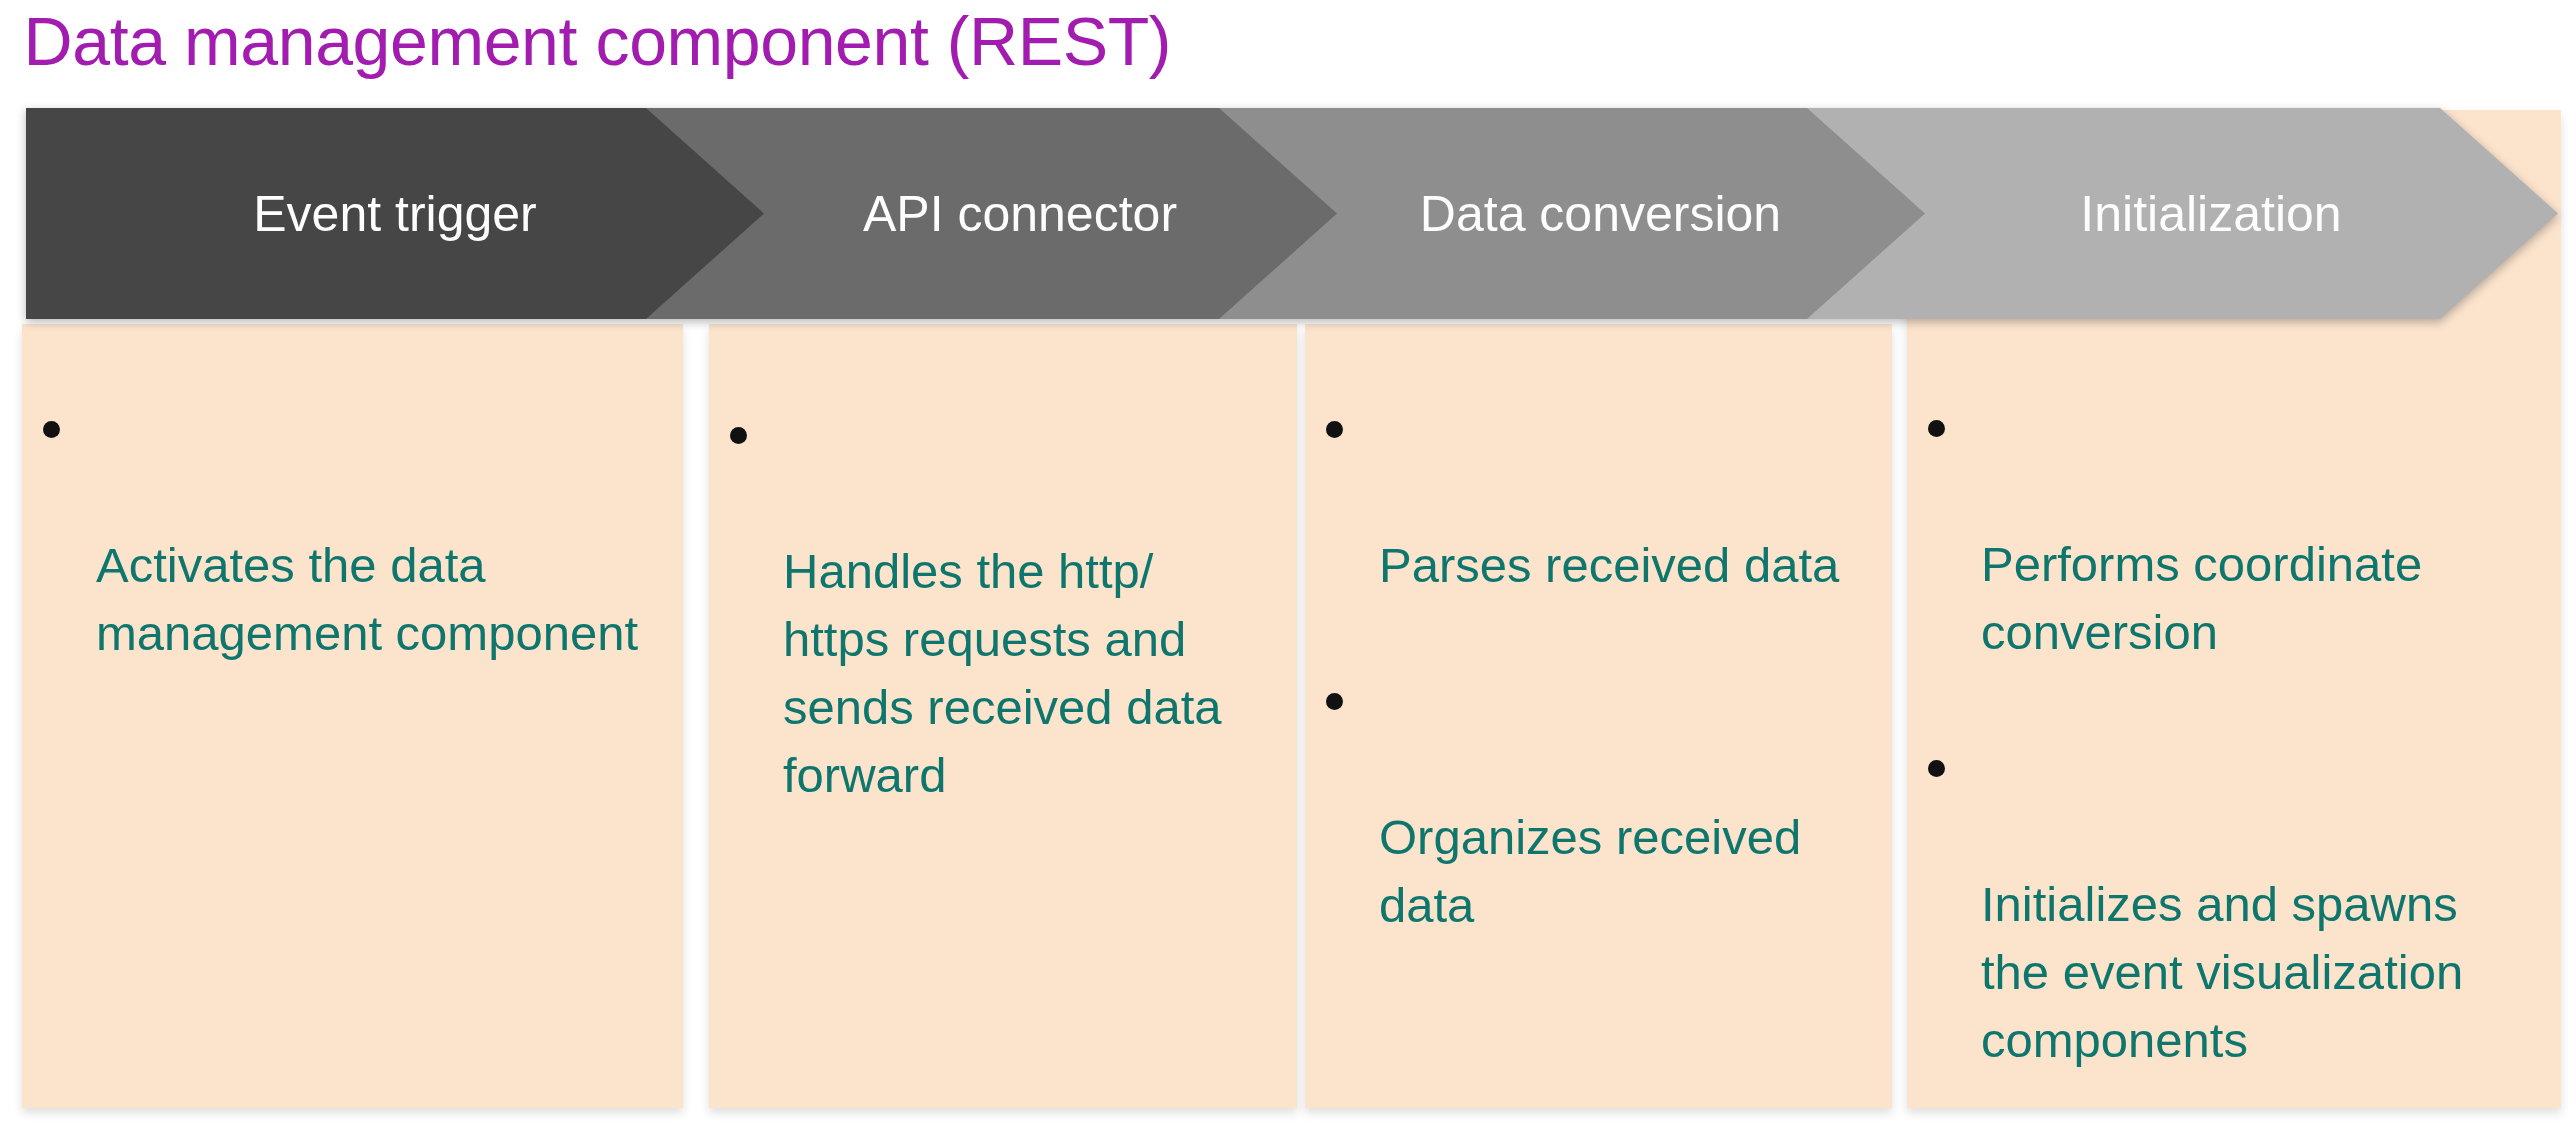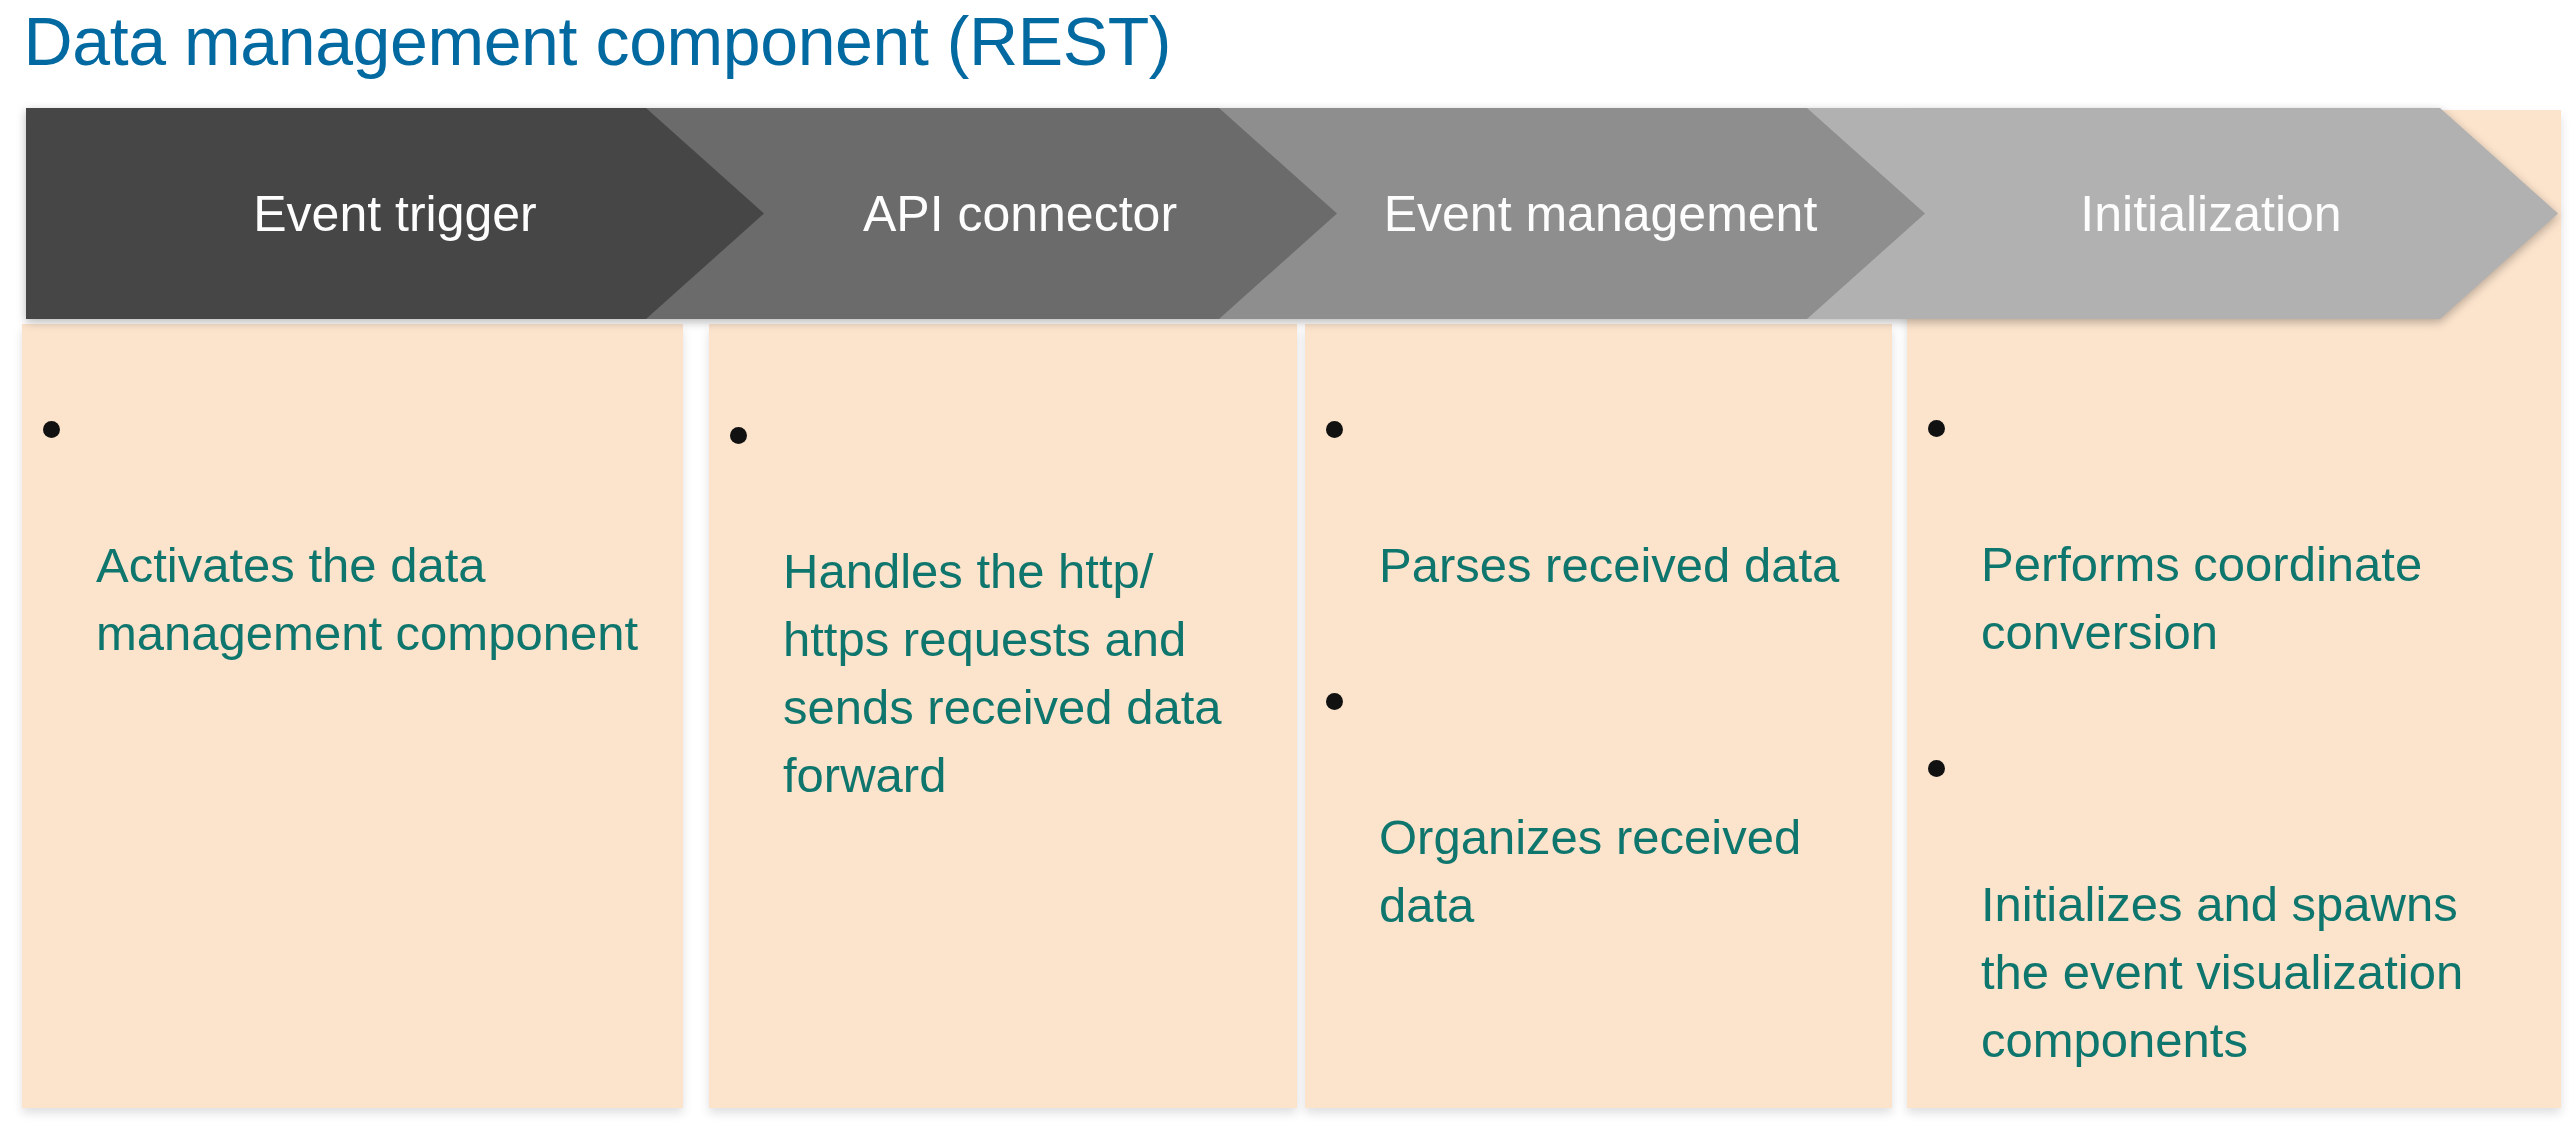--- a/index.html
+++ b/index.html
@@ -3,21 +3,21 @@
 <meta charset="utf-8">
 <style>
   html,body{margin:0;padding:0;background:#ffffff;}
   body{
     width:2576px;height:1135px;position:relative;overflow:hidden;
     font-family:"Liberation Sans","DejaVu Sans",sans-serif;
   }
   .page-title{
     position:absolute;left:23.6px;top:1.6px;
     font-size:68px;line-height:1.15;letter-spacing:-0.4px;
-    color:#0369a1;white-space:nowrap;
+    color:#a21caf;white-space:nowrap;
   }
   
   .chevron-band{
     position:absolute;left:0;top:108px;width:2576px;height:211px;
     filter:drop-shadow(0 3.9px 4.7px rgba(0,0,0,0.28));
     z-index:10;
   }
   .chev{
     position:absolute;top:0;height:211px;
     display:flex;align-items:center;justify-content:center;
@@ -60,21 +60,21 @@
 <div class="page-title">Data management component (REST)</div>
 
 <div class="chevron-band">
   <div id="chev-1" class="chev chev-point" style="background-color: rgb(70, 70, 70);">
     <span>Event trigger</span>
   </div>
   <div id="chev-2" class="chev chev-notch" style="background-color: rgb(107, 107, 107);">
     <span>API connector</span>
   </div>
   <div id="chev-3" class="chev chev-notch" style="background-color: rgb(142, 142, 142);">
-    <span>Event management</span>
+    <span>Data conversion</span>
   </div>
   <div id="chev-4" class="chev chev-notch" style="background-color: rgb(177, 177, 177);">
     <span>Initialization</span>
   </div>
 </div>
 
 <div id="card-4" class="card">
   <div class="bullet">
     <span class="dot"></span>
     <span>Performs coordinate

